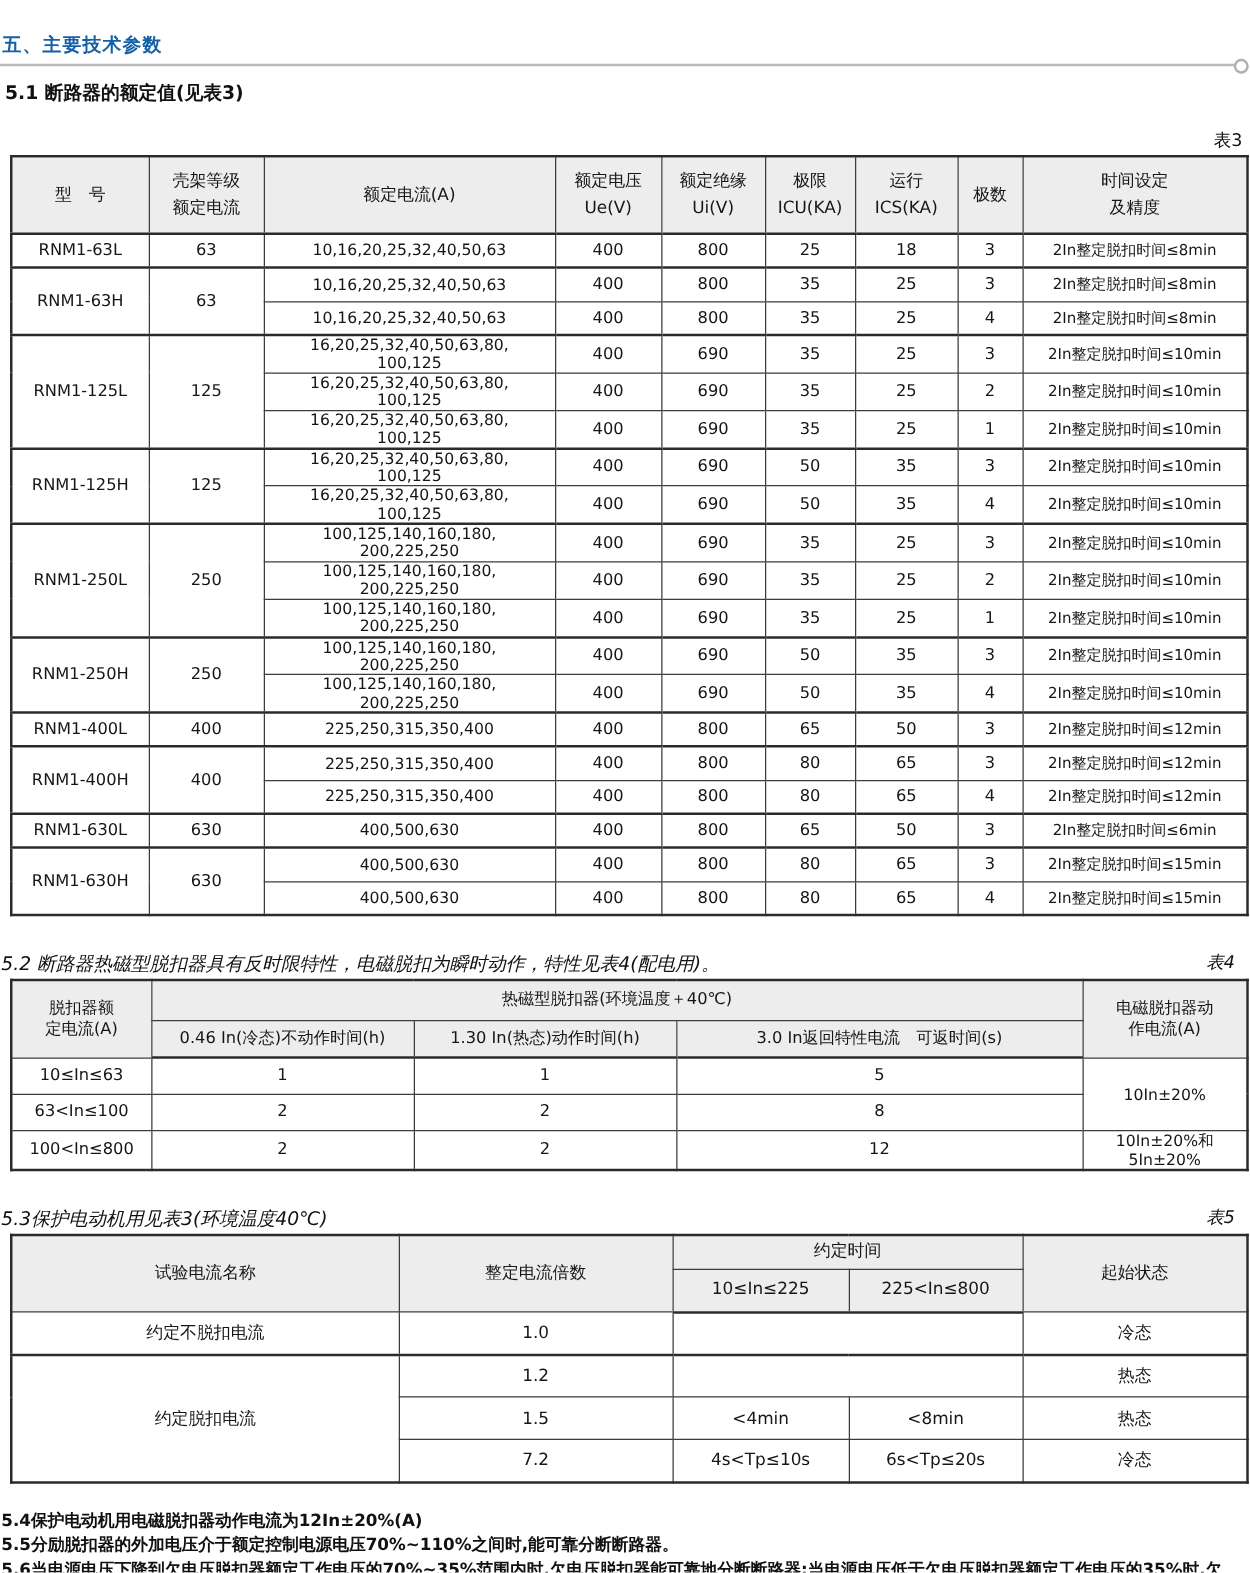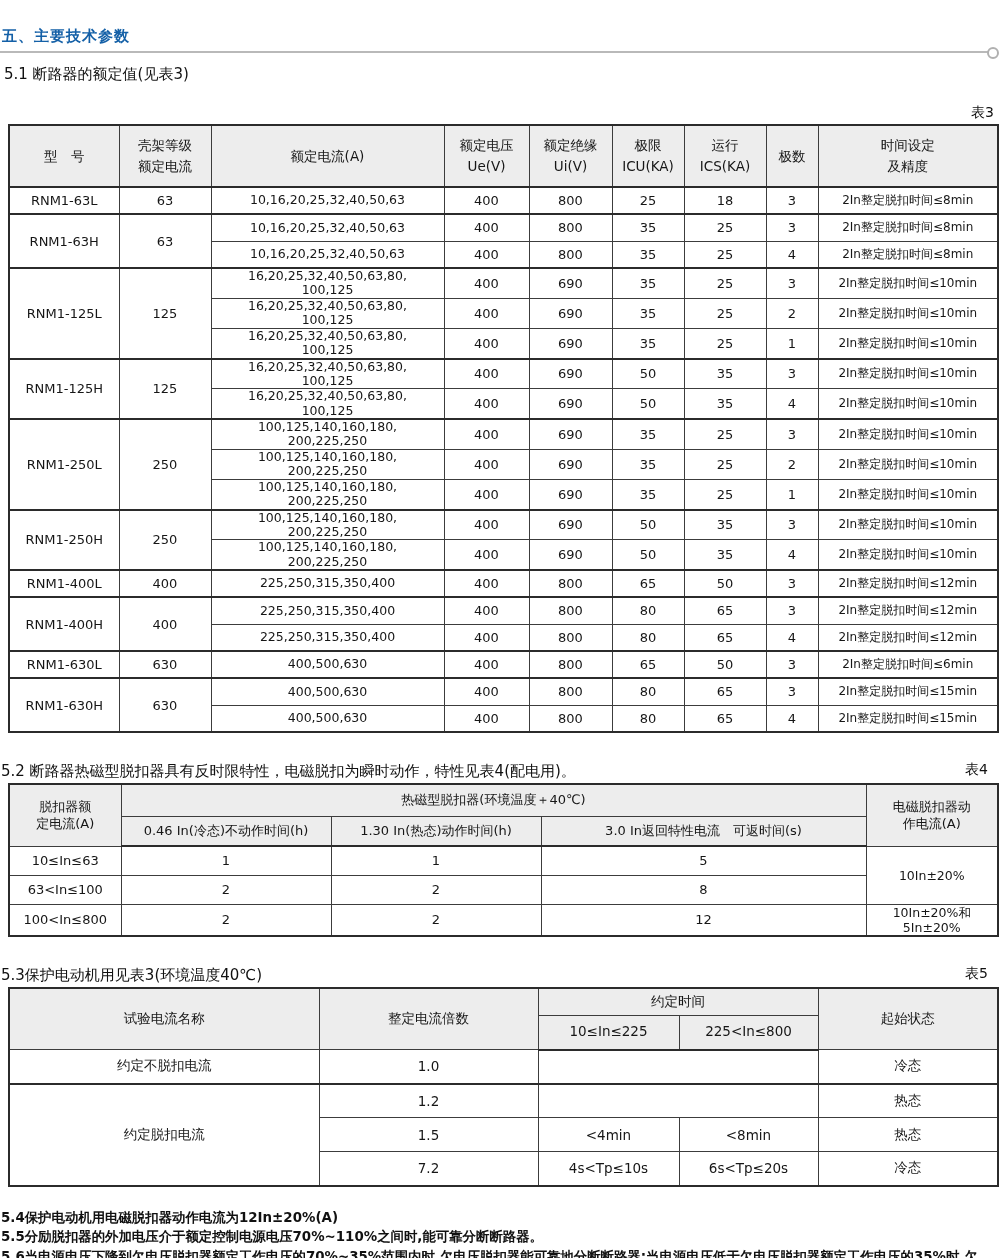--- a/index.html
+++ b/index.html
@@ -29,25 +29,26 @@
     margin: 2px 10px 0 0;
   }
   .divider .divider-dot {
     position: absolute; right: -9px; top: -4px;
     width: 8px; height: 8px;
     border: 2px solid #b0b0b0; border-radius: 50%;
     background: #ffffff;
   }
 
   .cap { font-size: 15px; color: #111; }
-  .cap-51 { margin: 12px 0 0 4px; }
+  .cap-51 { margin: 12px 0 0 4px; font-weight: bold; }
   .tbl-label { font-size: 14px; color: #111; text-align: right; margin: 20px 6px 2px 0; }
   .cap-row {
     display: flex; justify-content: space-between; align-items: flex-end;
     margin: 8px 6px 2px 1px;
+    font-style: italic;
   }
 
   table {
     border-collapse: collapse;
     table-layout: fixed;
     width: 989px;
     margin-left: 8px;
     border: 2px solid #2b2b2b;
   }
   th, td {

